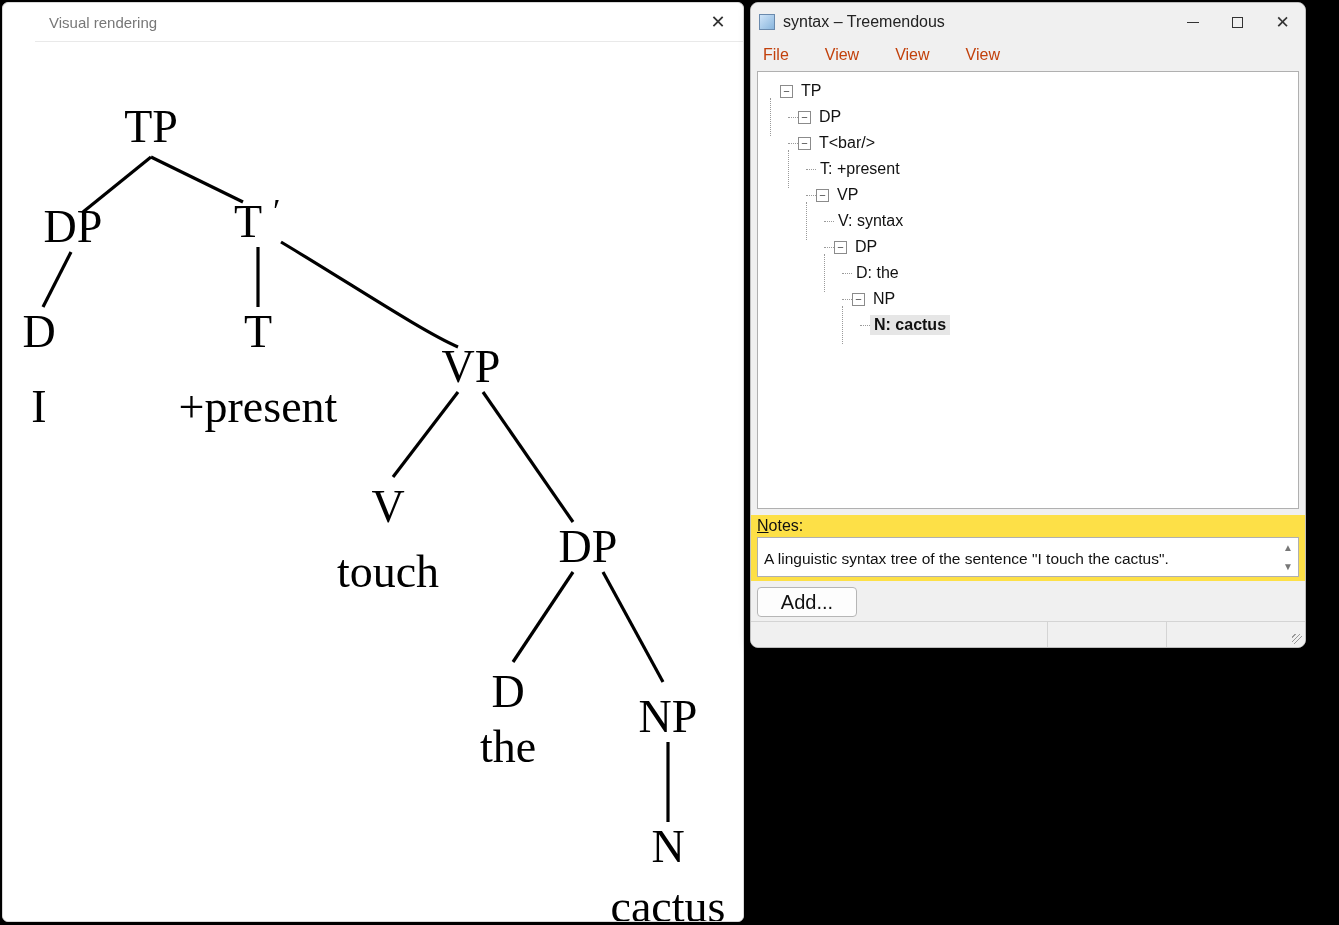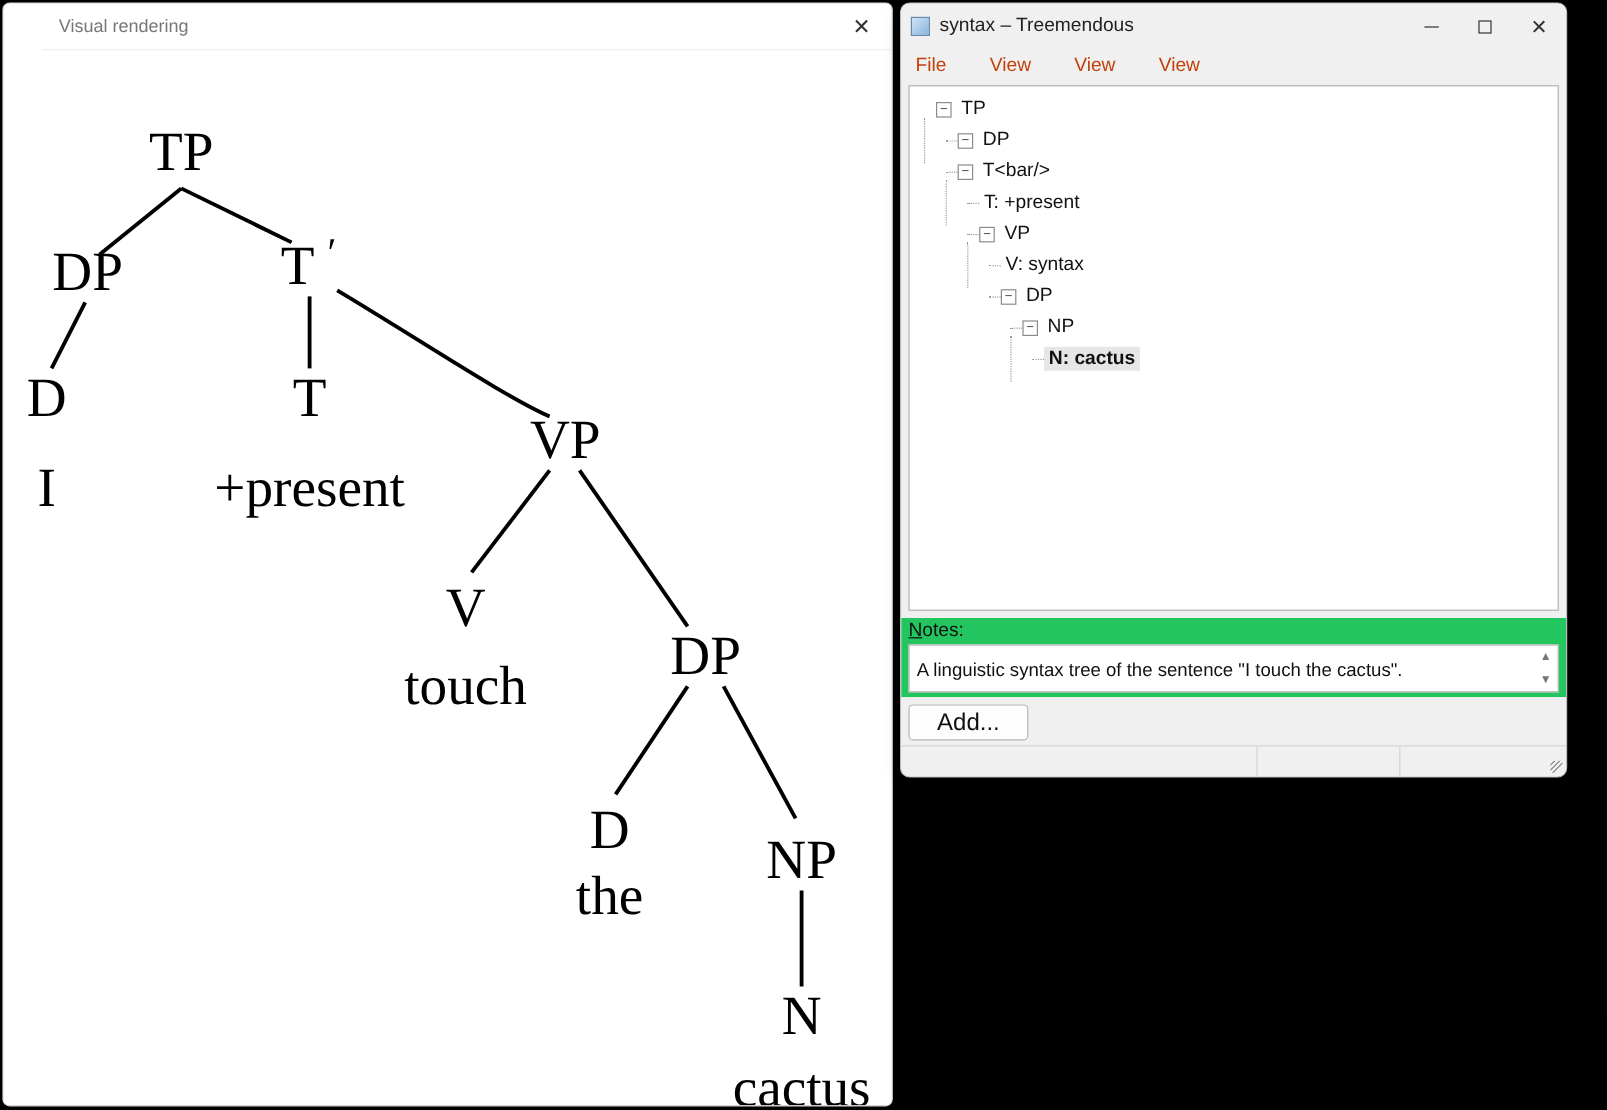--- a/index.html
+++ b/index.html
@@ -150,21 +150,21 @@
     display:flex;align-items:center;justify-content:center;
     font-size:11px; line-height:1; color:#444;
     margin-right:4px;
     cursor:pointer;
   }
   .tv-label { padding: 1px 4px; }
   .tv-sel { background:#e6e6e6;font-weight:bold; }
 
   .notes-area {
     padding: 0 6px 4px 6px;
-    background:#22c55e;
+    background:#fde047;
   }
   .notes-label {
     font-size:16px; color:#111; padding: 2px 0 2px 0;
   }
   .notes-label u { text-decoration: underline; }
   .notes-box {
     position: relative;
     border:1px solid #b0b0b0;
     background:#fff;
     height: 40px;
@@ -331,20 +331,28 @@
 
       <div class="tv-row">
         <span class="tv-indent"></span>
         <span class="tv-indent"></span>
         <span class="tv-indent"></span>
         <span class="tv-indent tv-line-h"></span>
         <span class="tv-toggle">−</span>
         <span class="tv-label">DP</span>
       </div>
 
+      <div class="tv-row">
+        <span class="tv-indent"></span>
+        <span class="tv-indent"></span>
+        <span class="tv-indent"></span>
+        <span class="tv-indent tv-line-v"></span>
+        <span class="tv-indent tv-line-h"></span>
+        <span class="tv-label">D: the</span>
+      </div>
 
       <div class="tv-row">
         <span class="tv-indent"></span>
         <span class="tv-indent"></span>
         <span class="tv-indent"></span>
         <span class="tv-indent"></span>
         <span class="tv-indent tv-line-h"></span>
         <span class="tv-toggle">−</span>
         <span class="tv-label">NP</span>
       </div>

